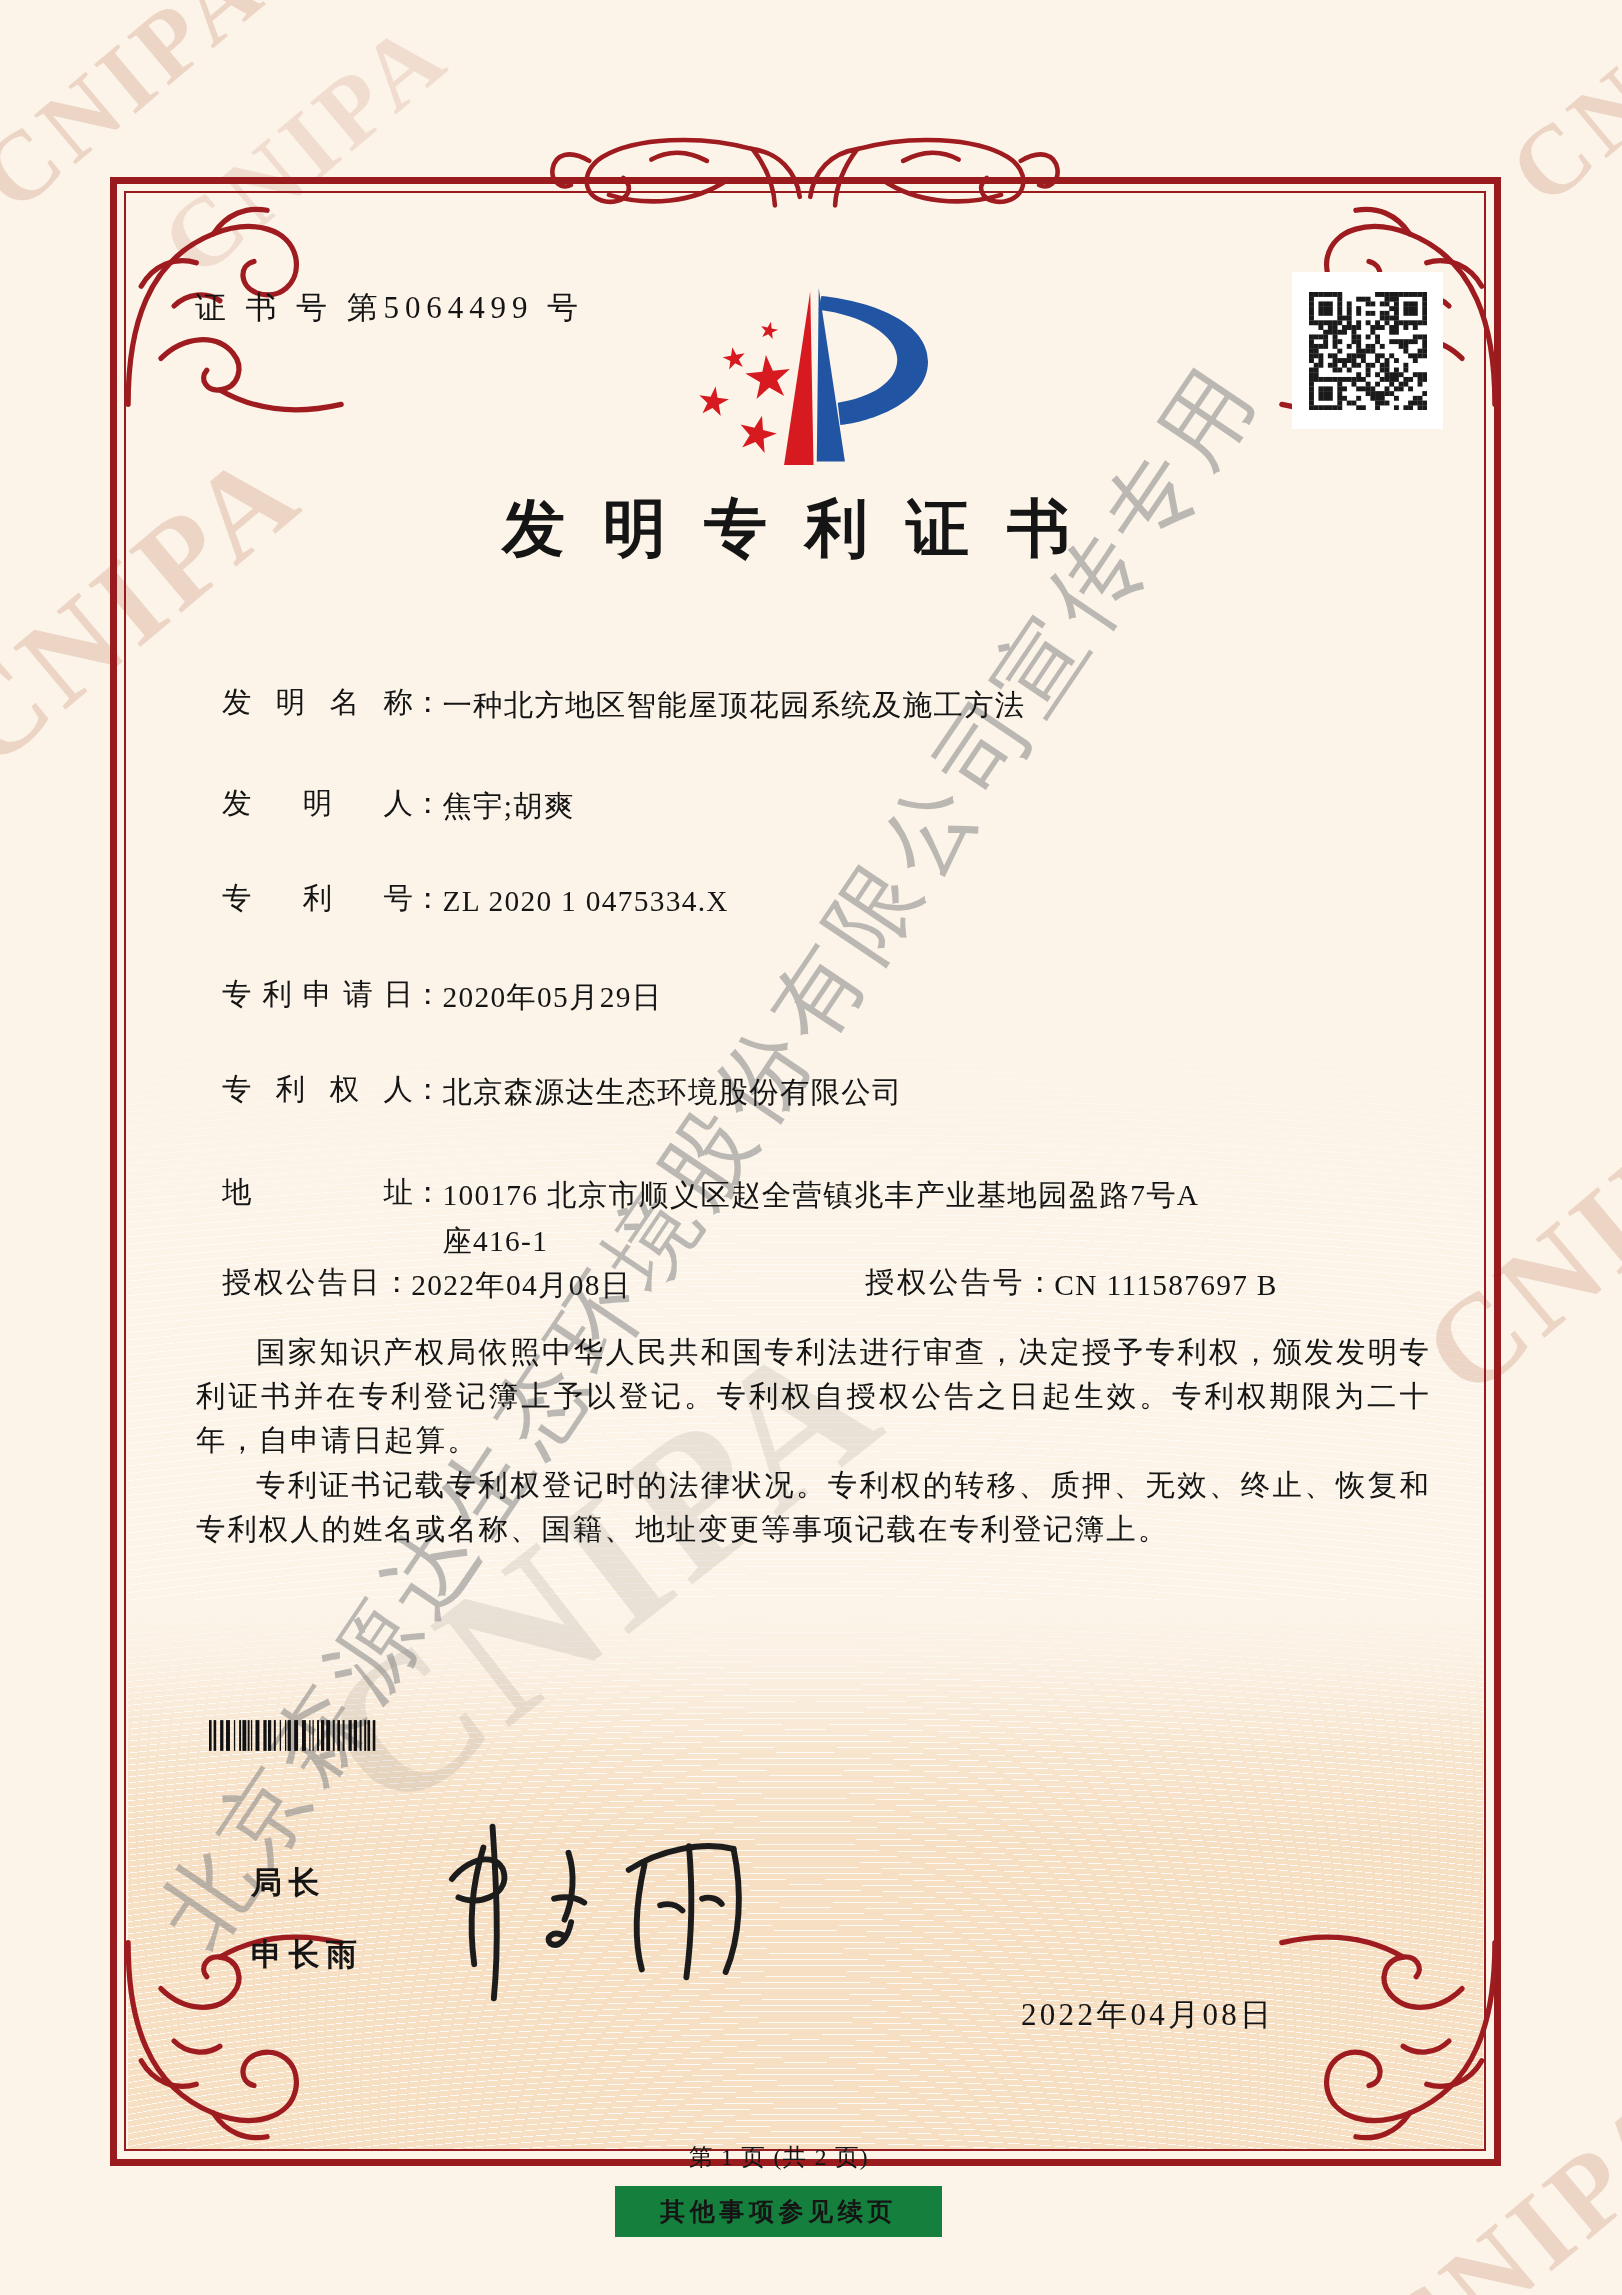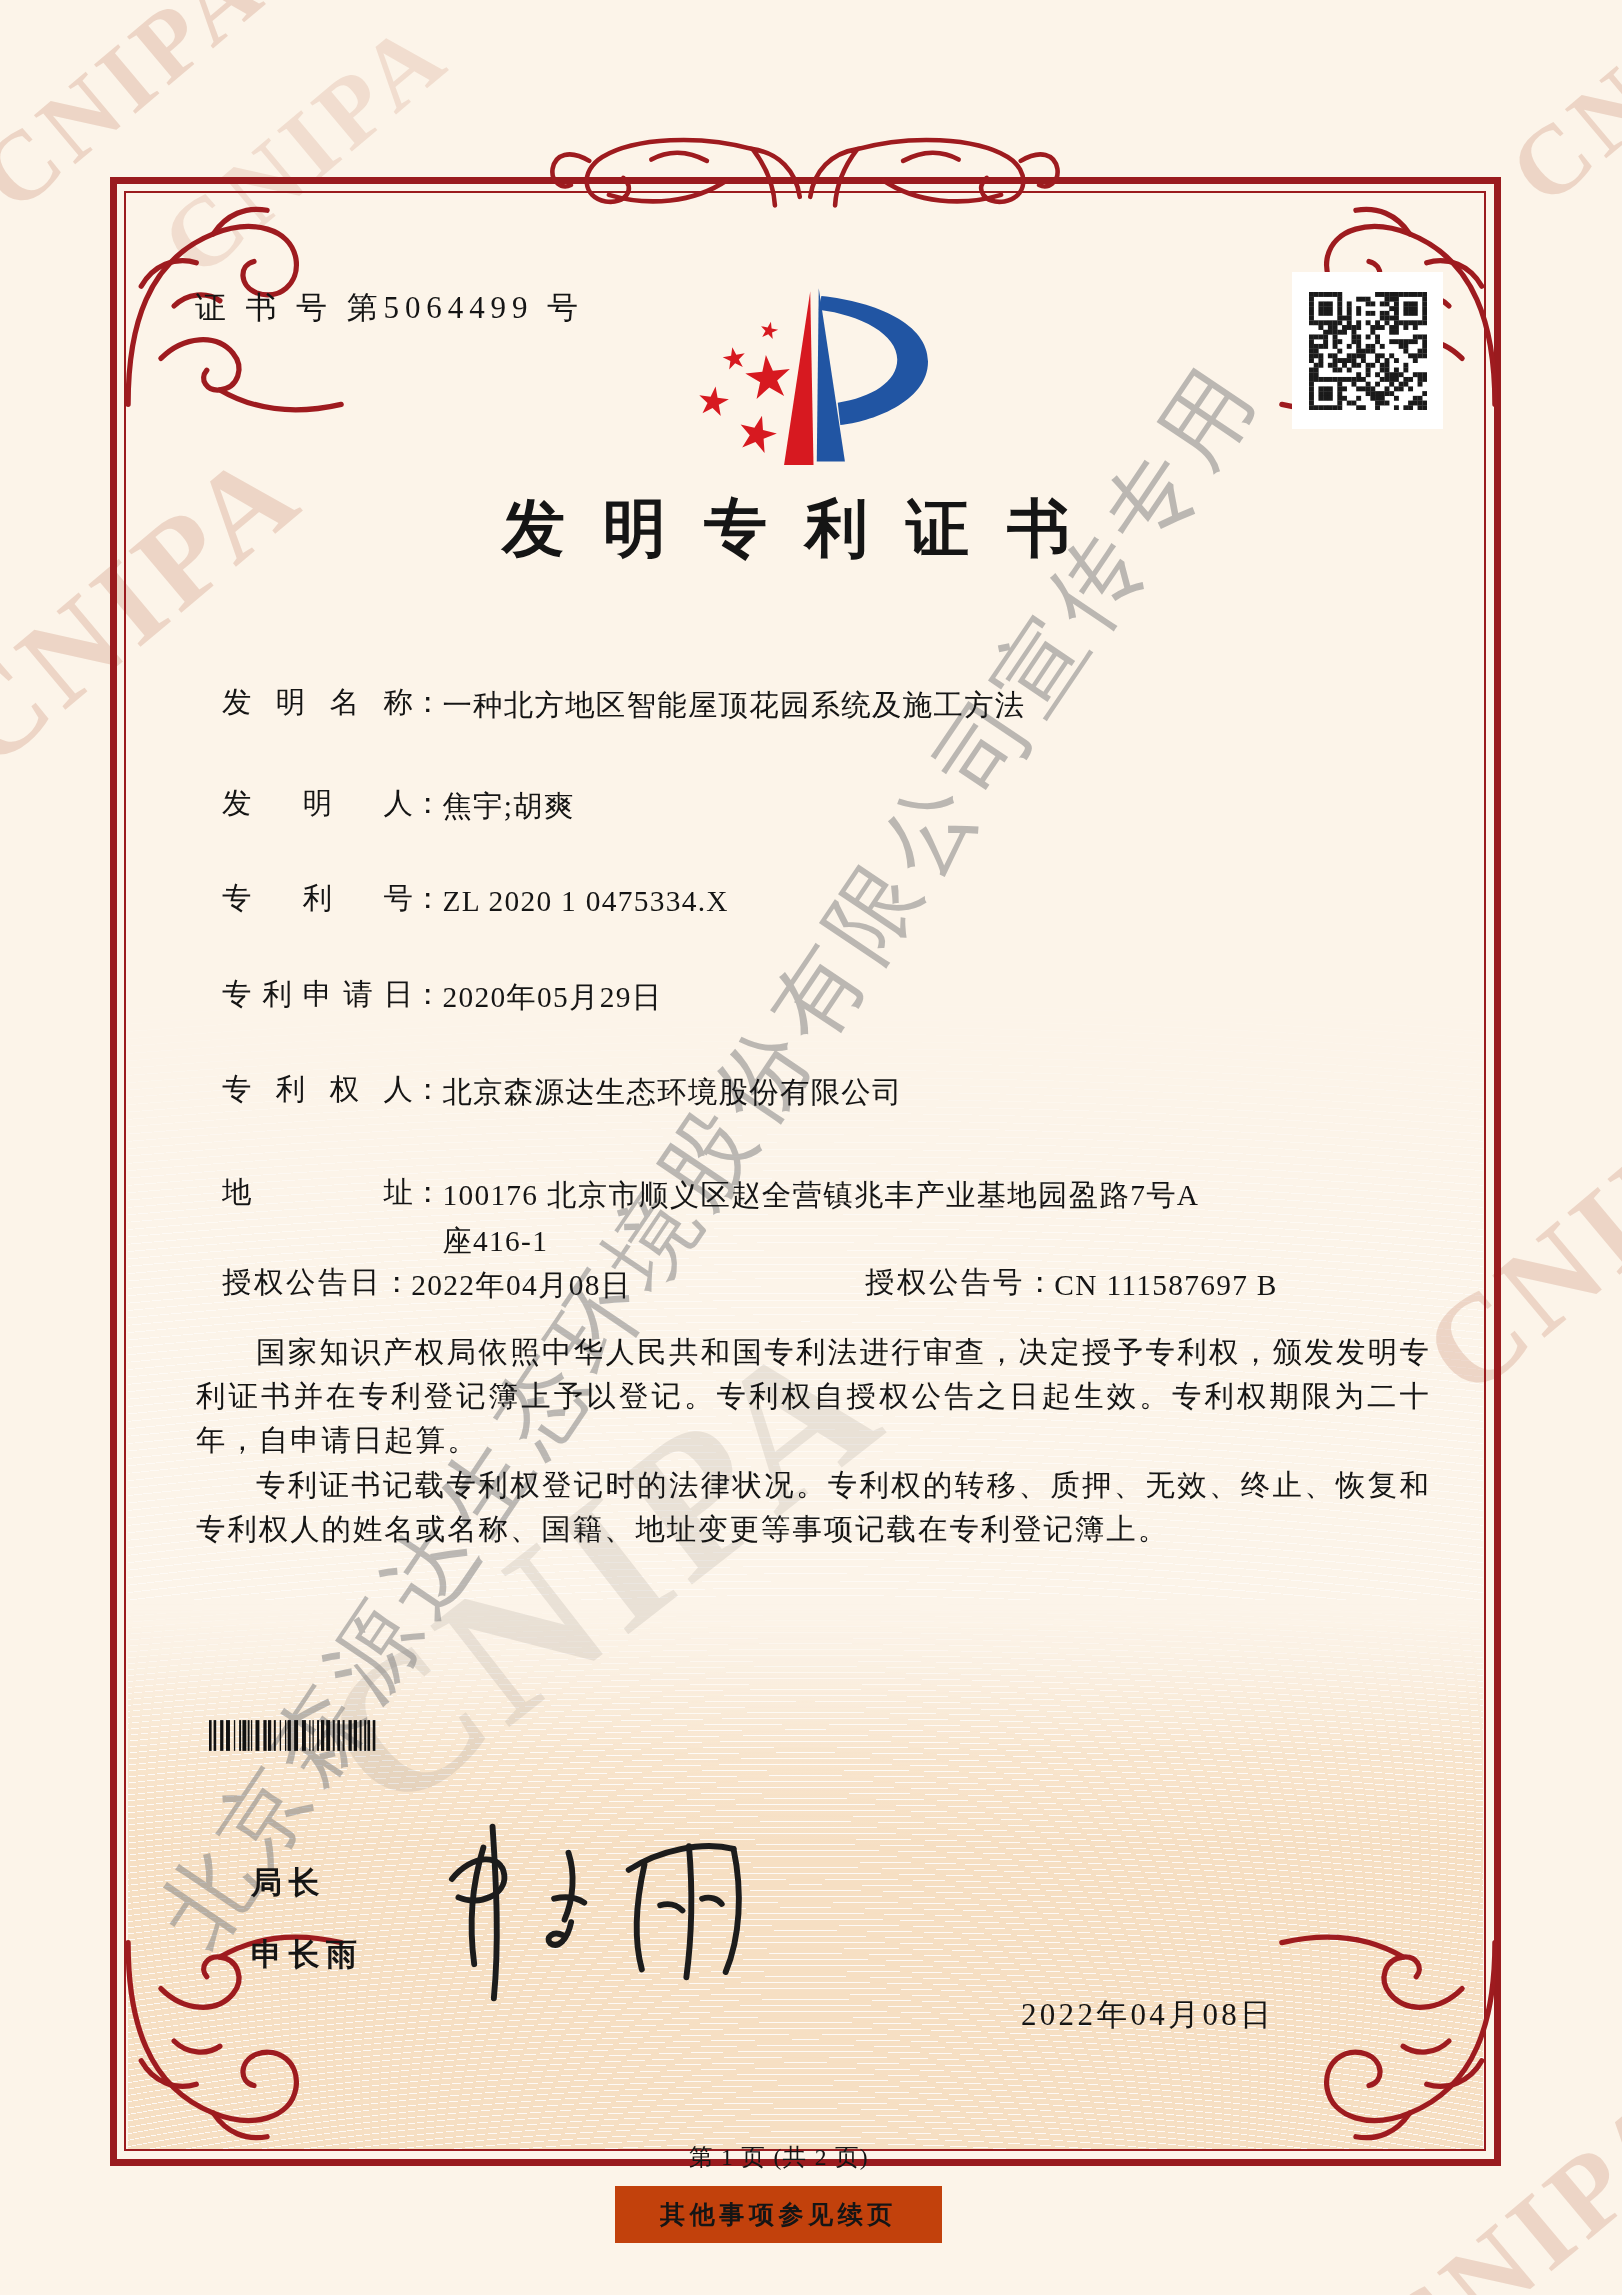--- a/index.html
+++ b/index.html
@@ -62,21 +62,21 @@
 
   
   .barcode{position:absolute;left:209px;top:1720px;width:167px;height:31px;z-index:4;}
   .sig-title,.sig-name{position:absolute;left:251px;font-size:31px;font-weight:700;letter-spacing:6.5px;
         font-family:"Liberation Sans","DejaVu Sans",sans-serif;z-index:4;}
   .sig-title{top:1862px}.sig-name{top:1934px}
   .signature{position:absolute;left:406px;top:1807px;width:380px;height:203px;z-index:4;}
   .issue-date{position:absolute;left:1021px;top:1994px;font-size:31px;letter-spacing:3.3px;z-index:4;}
   .page-no{position:absolute;left:681px;top:2098px;width:196px;text-align:center;font-size:23.6px;
         letter-spacing:1.3px;z-index:4;margin-top:43px;}
-  .footer-note{position:absolute;left:615px;top:2186px;width:327px;height:57px;background:#c2410c;z-index:4;
+  .footer-note{position:absolute;left:615px;top:2186px;width:327px;height:51px;background:#15803d;z-index:4;
         display:flex;align-items:center;justify-content:center;font-size:25px;letter-spacing:4.6px;font-weight:700;}
 </style>
 </head>
 <body>
 
 <div class="page">
 
   <div class="wm wm1">CNIPA</div>
   <div class="wm wm2">CNIPA</div>
   <div class="wm wm3">CNIPA</div>

